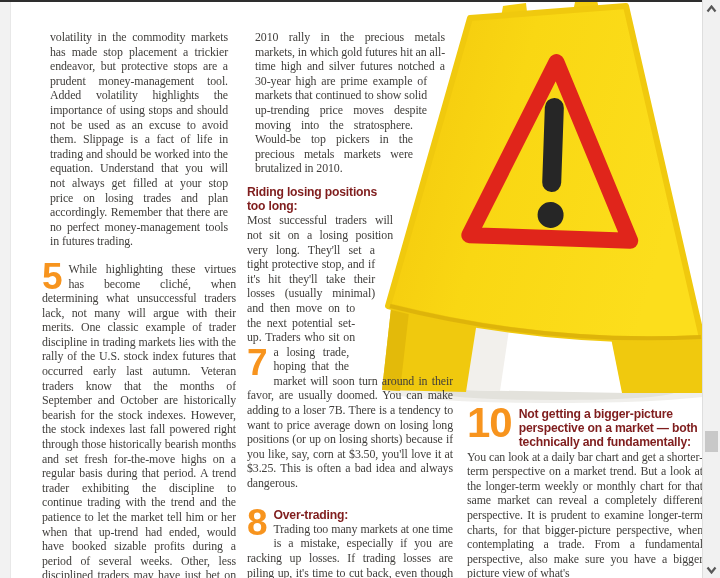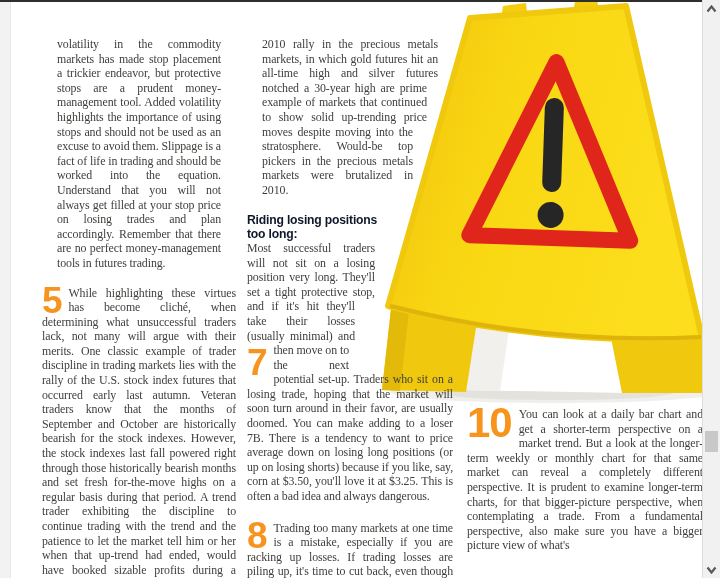--- a/index.html
+++ b/index.html
@@ -13,34 +13,34 @@
   
   .col{
     position:absolute;top:22px;bottom:0;overflow:hidden;z-index:2;
     font:11.9px/14.6px "Liberation Serif",serif;color:#403e3b;
     text-align:justify;letter-spacing:-0.1px;
   }
   .col1{left:42px;width:194px;}
   .col2{left:247px;width:206px;}
   .col3{left:467px;width:236px;top:391px;}
 
-  .intro{margin:15px;}
+  .intro{margin:8px;}
   .section{margin-top:13px;}
   .section.s7{margin-top:9px;}
   .section.s8{margin-top:17px;}
   .section.s10{margin-top:16px;}
 
   .num{
     float:left;font:700 37px/28px "Liberation Sans",sans-serif;
     color:#F7941E;margin:1px 6px 0 0;
   }
   .num-lg{font-size:42px;line-height:30px;letter-spacing:-1px;margin-right:7px;}
   .heading{
     display:block;font:700 12.2px/14.2px "Liberation Sans",sans-serif;
-    color:#0f172a;text-align:left;letter-spacing:-0.2px;
+    color:#7f1d1d;text-align:left;letter-spacing:-0.2px;
   }
   .bodytext{display:inline;font-family:Liberation Serif, serif;}
 
   
   .sp{float:right;clear:right;}
   .sp1{height:64px;width:6px;}
   .sp2{height:44px;width:26px;}
   .sp3{height:58px;width:40px;}
   .sp4{height:58px;width:60px;}
   .sp5{height:58px;width:78px;}
@@ -111,27 +111,29 @@
     <div class="sp sp6"></div>
     <div class="sp sp7"></div>
     <p class="intro">2010 rally in the precious metals markets, in which gold futures hit an all-time high and silver futures notched a 30-year high are prime example of markets that continued to show solid up-trending price moves despite moving into the stratosphere. Would-be top pickers in the precious metals markets were brutalized in 2010.</p>
     <div class="section s7">
       <span class="num">7</span>
       <span class="heading">Riding losing positions too long:</span>
       <span class="bodytext">Most successful traders will not sit on a losing position very long. They'll set a tight protective stop, and if it's hit they'll take their losses (usually minimal) and then move on to the next potential set-up. Traders who sit on a losing trade, hoping that the market will soon turn around in their favor, are usually doomed. You can make adding to a loser 7B. There is a tendency to want to price average down on losing long positions (or up on losing shorts) because if you like, say, corn at $3.50, you'll love it at $3.25. This is often a bad idea and always dangerous.</span>
     </div>
     <div class="section s8">
       <span class="num">8</span>
+      <span class="heading">Over-trading:</span>
       <span class="bodytext">Trading too many markets at one time is a mistake, especially if you are racking up losses. If trading losses are piling up, it's time to cut back, even though there is the temptation to make more trades to recover the recently lost</span>
     </div>
   </div>
 
   <div class="col col3">
     <div class="section s10">
       <span class="num num-lg">10</span>
+      <span class="heading">Not getting a bigger-picture perspective on a market — both technically and fundamentally:</span>
       <span class="bodytext">You can look at a daily bar chart and get a shorter-term perspective on a market trend. But a look at the longer-term weekly or monthly chart for that same market can reveal a completely different perspective. It is prudent to examine longer-term charts, for that bigger-picture perspective, when contemplating a trade. From a fundamental perspective, also make sure you have a bigger picture view of what's</span>
     </div>
   </div>
 
   <div class="scrollbar">
     <svg class="sb-up" viewBox="0 0 11 8">
       <polyline points="1.5,6.5 5.5,1.5 9.5,6.5" fill="none" stroke="#585858" stroke-width="2.2"></polyline>
     </svg>
     <div class="sb-thumb"></div>
     <svg class="sb-down" viewBox="0 0 11 8">

